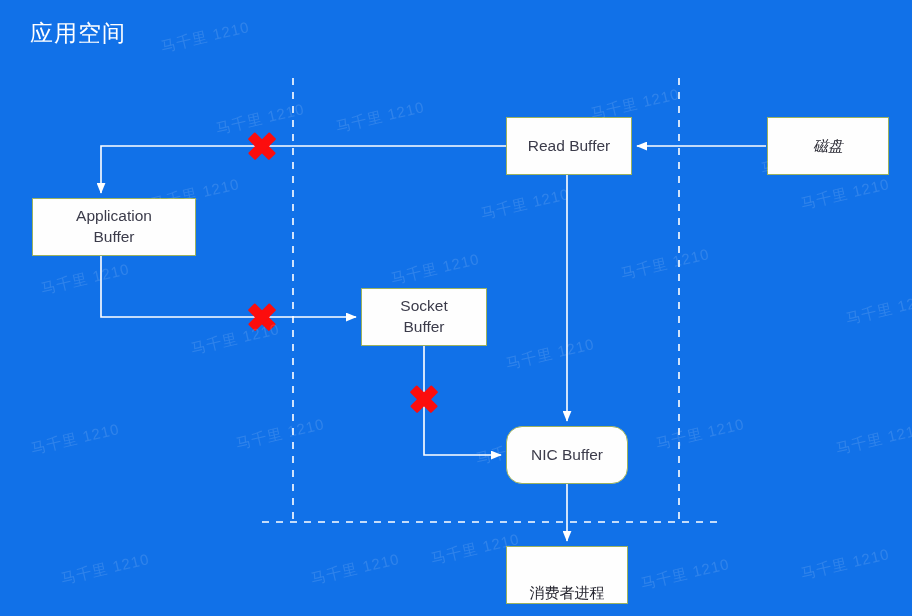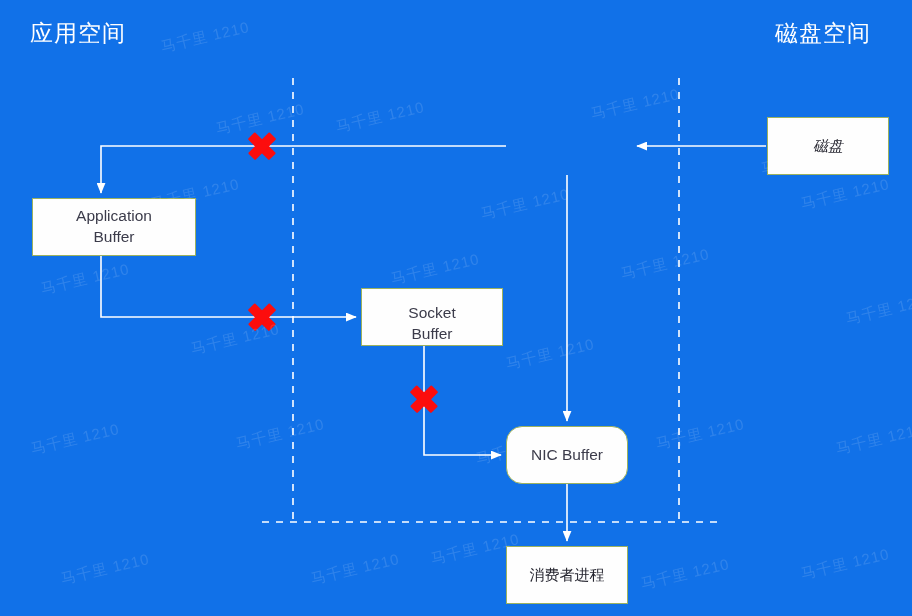--- a/index.html
+++ b/index.html
@@ -101,21 +101,20 @@
   }
   .xmark span.a { transform: translate(-50%,-50%) rotate(45deg); }
   .xmark span.b { transform: translate(-50%,-50%) rotate(-45deg); }
 </style>
 </head>
 <body>
 
 <div id="canvas">
 
   <div class="section-title" style="left:30px; top:18px;">应用空间</div>
-  <div class="section-title" style="left:775px; top:18px;">磁盘空间</div>
 
   <svg id="wires" viewBox="0 0 912 616" xmlns="http://www.w3.org/2000/svg">
     <defs>
       <marker id="arw" markerWidth="11" markerHeight="9" refX="10.2" refY="4.5" orient="auto" markerUnits="userSpaceOnUse">
         <path d="M0,0 L11,4.5 L0,9 z" fill="#ffffff"></path>
       </marker>
     </defs>
 
     <line x1="293" y1="78" x2="293" y2="522" stroke="#ffffff" stroke-width="1.6" stroke-dasharray="7,7"></line>
     <line x1="679" y1="78" x2="679" y2="522" stroke="#ffffff" stroke-width="1.6" stroke-dasharray="7,7"></line>
@@ -127,40 +126,43 @@
 
     <path d="M101,256 L101,317 L356,317" fill="none" stroke="#ffffff" stroke-width="1.6" marker-end="url(#arw)"></path>
 
     <path d="M424,346 L424,455 L501,455" fill="none" stroke="#ffffff" stroke-width="1.6" marker-end="url(#arw)"></path>
 
     <line x1="567" y1="175" x2="567" y2="421" stroke="#ffffff" stroke-width="1.6" marker-end="url(#arw)"></line>
 
     <line x1="567" y1="484" x2="567" y2="541" stroke="#ffffff" stroke-width="1.6" marker-end="url(#arw)"></line>
   </svg>
 
+  <div class="node" style="left:506px; top:117px; width:126px; height:58px;">
+    <span class="node-label">Read Buffer</span>
+  </div>
 
   <div class="node cjk" style="left:767px; top:117px; width:122px; height:58px;font-style:italic;">
     <span class="node-label">磁盘</span>
   </div>
 
   <div class="node" style="left:32px; top:198px; width:164px; height:58px;">
     <span class="node-label">Application
 Buffer</span>
   </div>
 
-  <div class="node" style="left:361px; top:288px; width:142px; height:58px;align-items:flex-end;">
+  <div class="node" style="left:361px; top:288px; width:126px; height:58px;">
     <span class="node-label">Socket
 Buffer</span>
   </div>
 
   <div class="node" style="left:506px; top:426px; width:122px; height:58px;border-radius:16px;">
     <span class="node-label">NIC Buffer</span>
   </div>
 
-  <div class="node cjk" style="left:506px; top:546px; width:122px; height:58px;">
+  <div class="node cjk" style="left:506px; top:546px; width:122px; height:58px;align-items:flex-end;">
     <span class="node-label">消费者进程</span>
   </div>
 
   <div class="xmark" style="left:247px; top:131px;">
       <span class="a"></span>
       <span class="b"></span>
     </div>
   <div class="xmark" style="left:247px; top:302px;">
       <span class="a"></span>
       <span class="b"></span>

